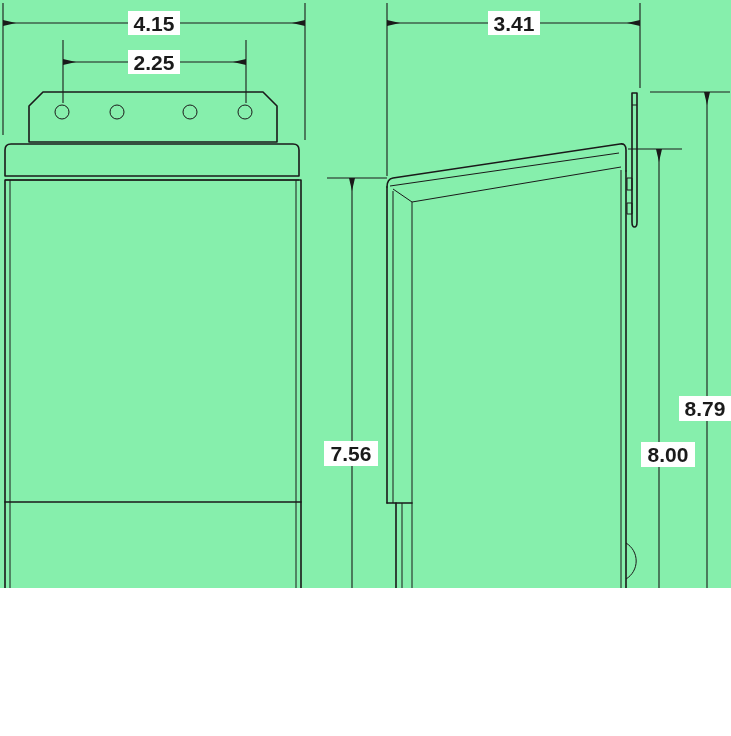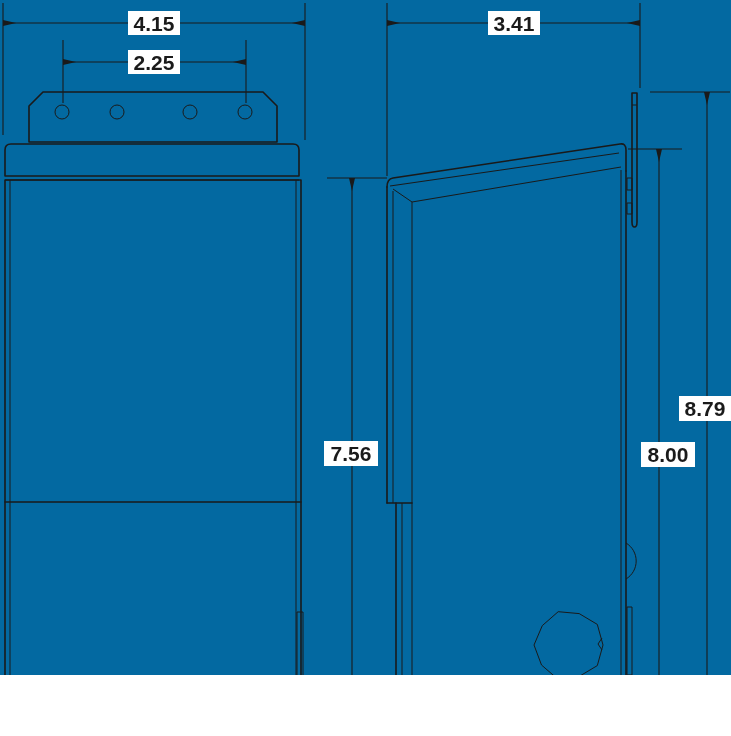--- a/index.html
+++ b/index.html
@@ -3,22 +3,22 @@
 <meta charset="utf-8">
 <style>
   html, body {
     margin: 0;
     padding: 0;
     background: #ffffff;
   }
   .canvas {
     position: relative;
     width: 731px;
-    height: 675px;
-    background: #0369a1;
+    height: 588px;
+    background: #86efac;
     font-family: "Liberation Sans", sans-serif;
   }
   svg { display: block; }
   .part    { stroke: #1a1a1a; stroke-width: 1.6; fill: none; stroke-linejoin: round; stroke-linecap: round; }
   .part-thin { stroke: #1a1a1a; stroke-width: 1.0; fill: none; stroke-linejoin: round; }
   .part-fill { fill: #222222; stroke: none; }
   .dim     { stroke: #1a1a1a; stroke-width: 1.1; fill: none; }
   .mask    { fill: #ffffff; stroke: none; }
   .dim-text {
     font-family: "Liberation Sans", sans-serif;

